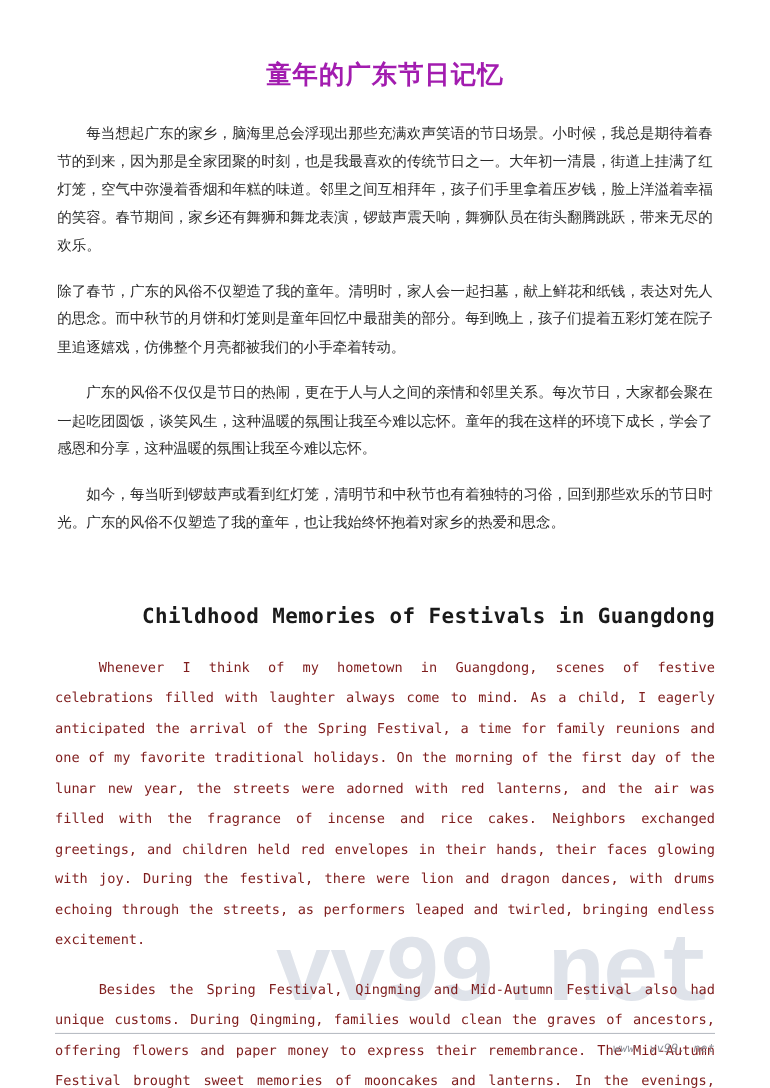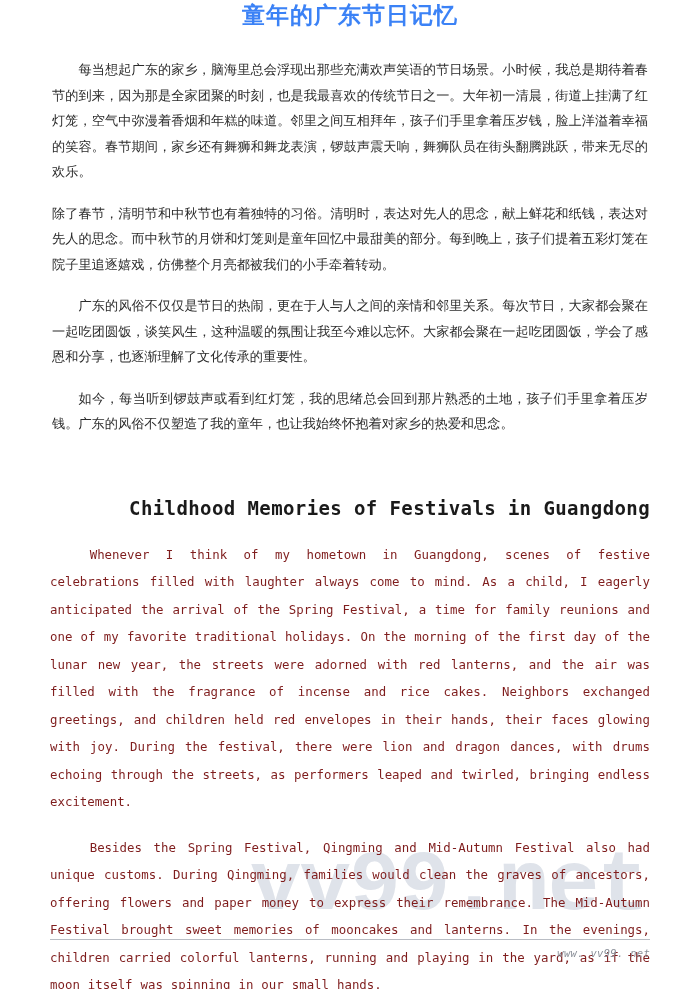--- a/index.html
+++ b/index.html
@@ -43,26 +43,27 @@
 
   .content {
     position: relative;
     z-index: 2;
     padding: 0 50px;
   }
 
   
   .cn-title {
     margin: 0;
+    padding-top: 52px;
     text-align: center;
     font-family: "DejaVu Sans", "Liberation Sans", sans-serif;
     font-weight: bold;
     font-size: 23px;
     letter-spacing: 1px;
-    color: #3b82f6;
+    color: #a21caf;
   }
 
   
   .cn-body {
     margin: 2px;
     padding-top: 24px;
   }
   .cn-p {
     margin: 0 0 16px 0;
     font-family: "DejaVu Serif", "Liberation Serif", serif;
@@ -134,23 +135,23 @@
 <div class="page">
 
   <div class="watermark">vv99.net</div>
 
   <div class="content">
 
     <h1 class="cn-title">童年的广东节日记忆</h1>
 
     <div class="cn-body">
       <p class="cn-p">每当想起广东的家乡，脑海里总会浮现出那些充满欢声笑语的节日场景。小时候，我总是期待着春节的到来，因为那是全家团聚的时刻，也是我最喜欢的传统节日之一。大年初一清晨，街道上挂满了红灯笼，空气中弥漫着香烟和年糕的味道。邻里之间互相拜年，孩子们手里拿着压岁钱，脸上洋溢着幸福的笑容。春节期间，家乡还有舞狮和舞龙表演，锣鼓声震天响，舞狮队员在街头翻腾跳跃，带来无尽的欢乐。</p>
-      <p class="cn-p no-indent">除了春节，清明节和中秋节也有着独特的习俗。清明时，表达对先人的思念，献上鲜花和纸钱，表达对先人的思念。而中秋节的月饼和灯笼则是童年回忆中最甜美的部分。每到晚上，孩子们提着五彩灯笼在院子里追逐嬉戏，仿佛整个月亮都被我们的小手牵着转动。</p>
-      <p class="cn-p">广东的风俗不仅仅是节日的热闹，更在于人与人之间的亲情和邻里关系。每次节日，大家都会聚在一起吃团圆饭，谈笑风生，这种温暖的氛围让我至今难以忘怀。大家都会聚在一起吃团圆饭，学会了感恩和分享，也逐渐理解了文化传承的重要性。</p>
-      <p class="cn-p">如今，每当听到锣鼓声或看到红灯笼，我的思绪总会回到那片熟悉的土地，孩子们手里拿着压岁钱。广东的风俗不仅塑造了我的童年，也让我始终怀抱着对家乡的热爱和思念。</p>
+      <p class="cn-p no-indent">除了春节，广东的风俗不仅塑造了我的童年。清明时，家人会一起扫墓，献上鲜花和纸钱，表达对先人的思念。而中秋节的月饼和灯笼则是童年回忆中最甜美的部分。每到晚上，孩子们提着五彩灯笼在院子里追逐嬉戏，仿佛整个月亮都被我们的小手牵着转动。</p>
+      <p class="cn-p">广东的风俗不仅仅是节日的热闹，更在于人与人之间的亲情和邻里关系。每次节日，大家都会聚在一起吃团圆饭，谈笑风生，这种温暖的氛围让我至今难以忘怀。童年的我在这样的环境下成长，学会了感恩和分享，这种温暖的氛围让我至今难以忘怀。</p>
+      <p class="cn-p">如今，每当听到锣鼓声或看到红灯笼，清明节和中秋节也有着独特的习俗，回到那些欢乐的节日时光。广东的风俗不仅塑造了我的童年，也让我始终怀抱着对家乡的热爱和思念。</p>
     </div>
 
     <h2 class="en-title">Childhood Memories of Festivals in Guangdong</h2>
 
     <div class="en-body">
       <p class="en-p">Whenever I think of my hometown in Guangdong, scenes of festive celebrations filled with laughter always come to mind. As a child, I eagerly anticipated the arrival of the Spring Festival, a time for family reunions and one of my favorite traditional holidays. On the morning of the first day of the lunar new year, the streets were adorned with red lanterns, and the air was filled with the fragrance of incense and rice cakes. Neighbors exchanged greetings, and children held red envelopes in their hands, their faces glowing with joy. During the festival, there were lion and dragon dances, with drums echoing through the streets, as performers leaped and twirled, bringing endless excitement.</p>
       <p class="en-p">Besides the Spring Festival, Qingming and Mid-Autumn Festival also had unique customs. During Qingming, families would clean the graves of ancestors, offering flowers and paper money to express their remembrance. The Mid-Autumn Festival brought sweet memories of mooncakes and lanterns. In the evenings, children carried colorful lanterns, running and playing in the yard, as if the moon itself was spinning in our small hands.</p>
 
     </div>
 

